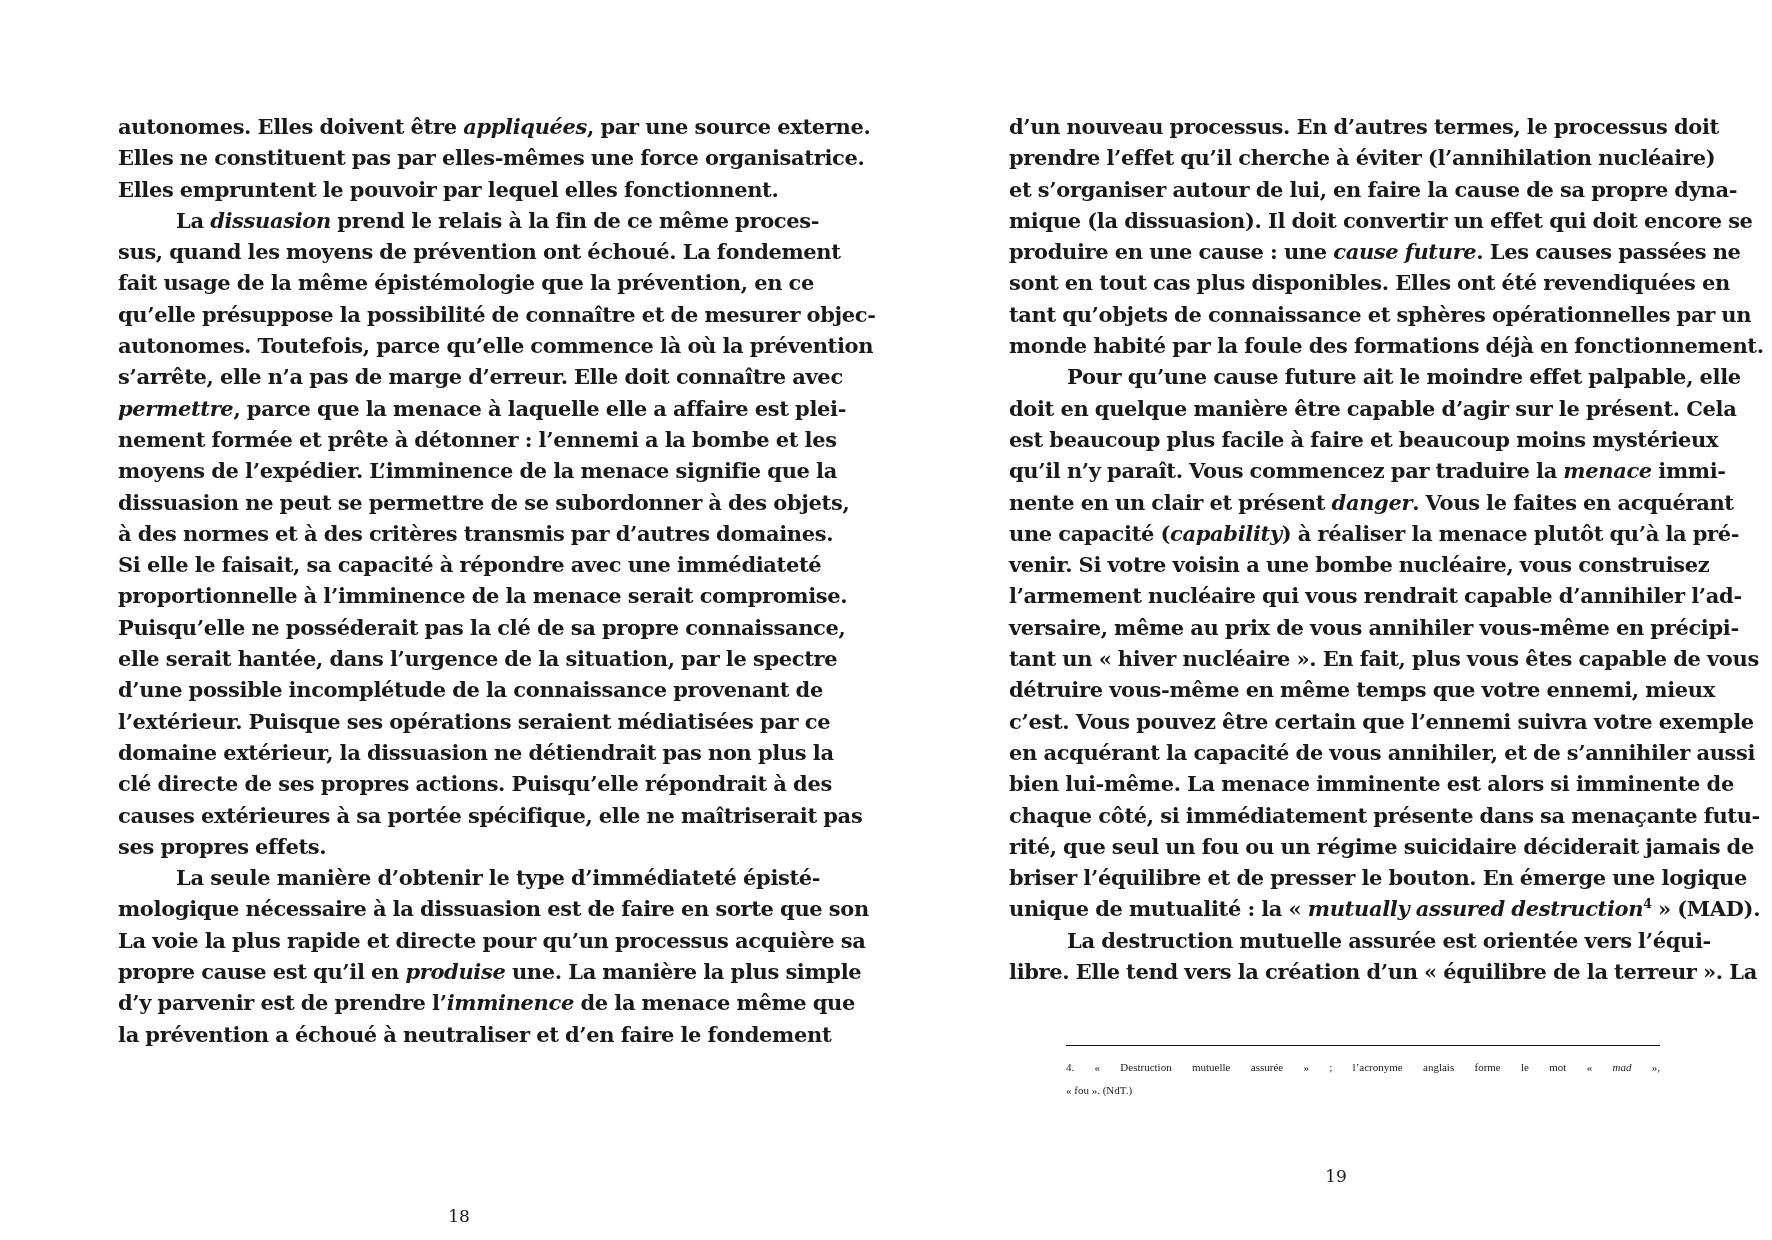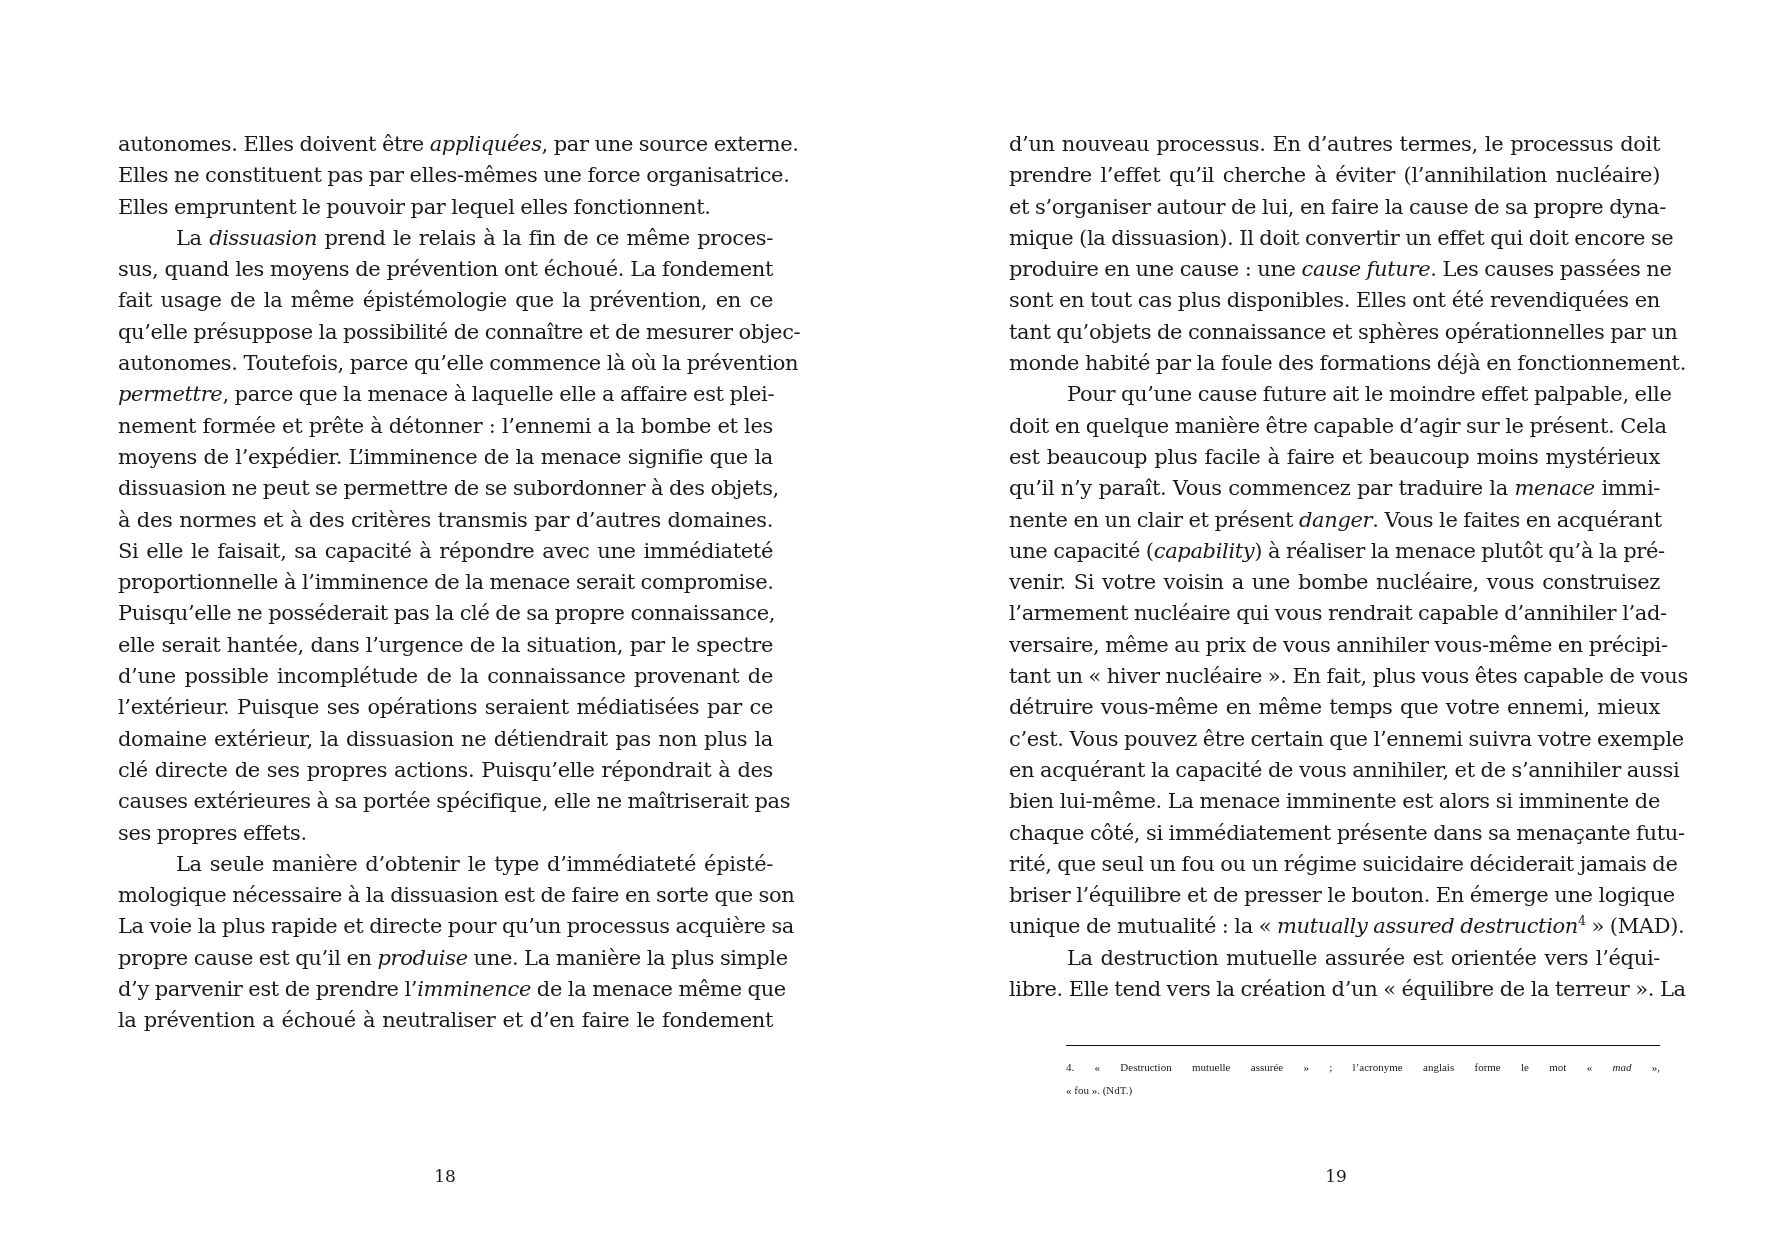--- a/index.html
+++ b/index.html
@@ -1,46 +1,47 @@
 <!DOCTYPE html>
 <html><head>
 <meta charset="utf-8">
 <style>
   html, body { margin: 0; padding: 0; background: #ffffff; }
   body { width: 1772px; height: 1240px; position: relative; overflow: hidden;
          font-family: "DejaVu Serif", "Liberation Serif", serif; color: #1a1a1a; }
   .page { position: absolute; top: 0; height: 1240px; }
-  .col { position: absolute; top: 129px; font-size: 21px; line-height: 31.3px; }
+  .col { position: absolute; top: 111px; font-size: 21px; line-height: 31.3px; font-weight: bold; }
   .left .col { left: 118px; width: 655px; }
   .right .col { left: 1009px; width: 651px; }
   .line { display: block; white-space: nowrap; text-align: justify; text-align-last: justify; height: 31.3px; overflow: visible; letter-spacing: -0.35px; word-spacing: -0.5px; }
   .line.last { text-align-last: left; }
   .line.indent { padding-left: 58px; }
   .pagenum { position: absolute; top: 1166px; font-size: 17px; width: 60px; text-align: center; }
-  .left .pagenum { left: 415px; }
+  .left .pagenum { left: 429px; margin-top: 40px; }
   .right .pagenum { left: 1306px; }
   .fn-rule { position: absolute; left: 1066px; width: 594px; top: 1045px; height: 0; border-top: 1.5px solid #111; }
   .footnote { position: absolute; left: 1066px; width: 594px; top: 1056px; font-size: 11px; line-height: 23px; font-family: "Liberation Serif", "DejaVu Serif", serif; }
   .footnote .line { height: 23px; letter-spacing: 0; word-spacing: 0; }
   i, em { font-style: italic; }
   sup { font-size: 0.6em; vertical-align: super; line-height: 0; }
 </style>
 </head>
 <body>
 
 <div class="page left">
   <div class="col">
       <span class="line"><span>autonomes. Elles doivent être </span><i>appliquées</i><span>, par une source externe.</span></span>
       <span class="line"><span>Elles ne constituent pas par elles-mêmes une force organisatrice.</span></span>
       <span class="line last"><span>Elles empruntent le pouvoir par lequel elles fonctionnent.</span></span>
       <span class="line indent"><span>La </span><i>dissuasion</i><span> prend le relais à la fin de ce même proces-</span></span>
       <span class="line"><span>sus, quand les moyens de prévention ont échoué. La fondement</span></span>
       <span class="line"><span>fait usage de la même épistémologie que la prévention, en ce</span></span>
       <span class="line"><span>qu’elle présuppose la possibilité de connaître et de mesurer objec-</span></span>
       <span class="line"><span>autonomes. Toutefois, parce qu’elle commence là où la prévention</span></span>
+      <span class="line"><span>s’arrête, elle n’a pas de marge d’erreur. Elle doit connaître avec</span></span>
       <span class="line"><i>permettre</i><span>, parce que la menace à laquelle elle a affaire est plei-</span></span>
       <span class="line"><span>nement formée et prête à détonner : l’ennemi a la bombe et les</span></span>
       <span class="line"><span>moyens de l’expédier. L’imminence de la menace signifie que la</span></span>
       <span class="line"><span>dissuasion ne peut se permettre de se subordonner à des objets,</span></span>
       <span class="line"><span>à des normes et à des critères transmis par d’autres domaines.</span></span>
       <span class="line"><span>Si elle le faisait, sa capacité à répondre avec une immédiateté</span></span>
       <span class="line"><span>proportionnelle à l’imminence de la menace serait compromise.</span></span>
       <span class="line"><span>Puisqu’elle ne posséderait pas la clé de sa propre connaissance,</span></span>
       <span class="line"><span>elle serait hantée, dans l’urgence de la situation, par le spectre</span></span>
       <span class="line"><span>d’une possible incomplétude de la connaissance provenant de</span></span>

